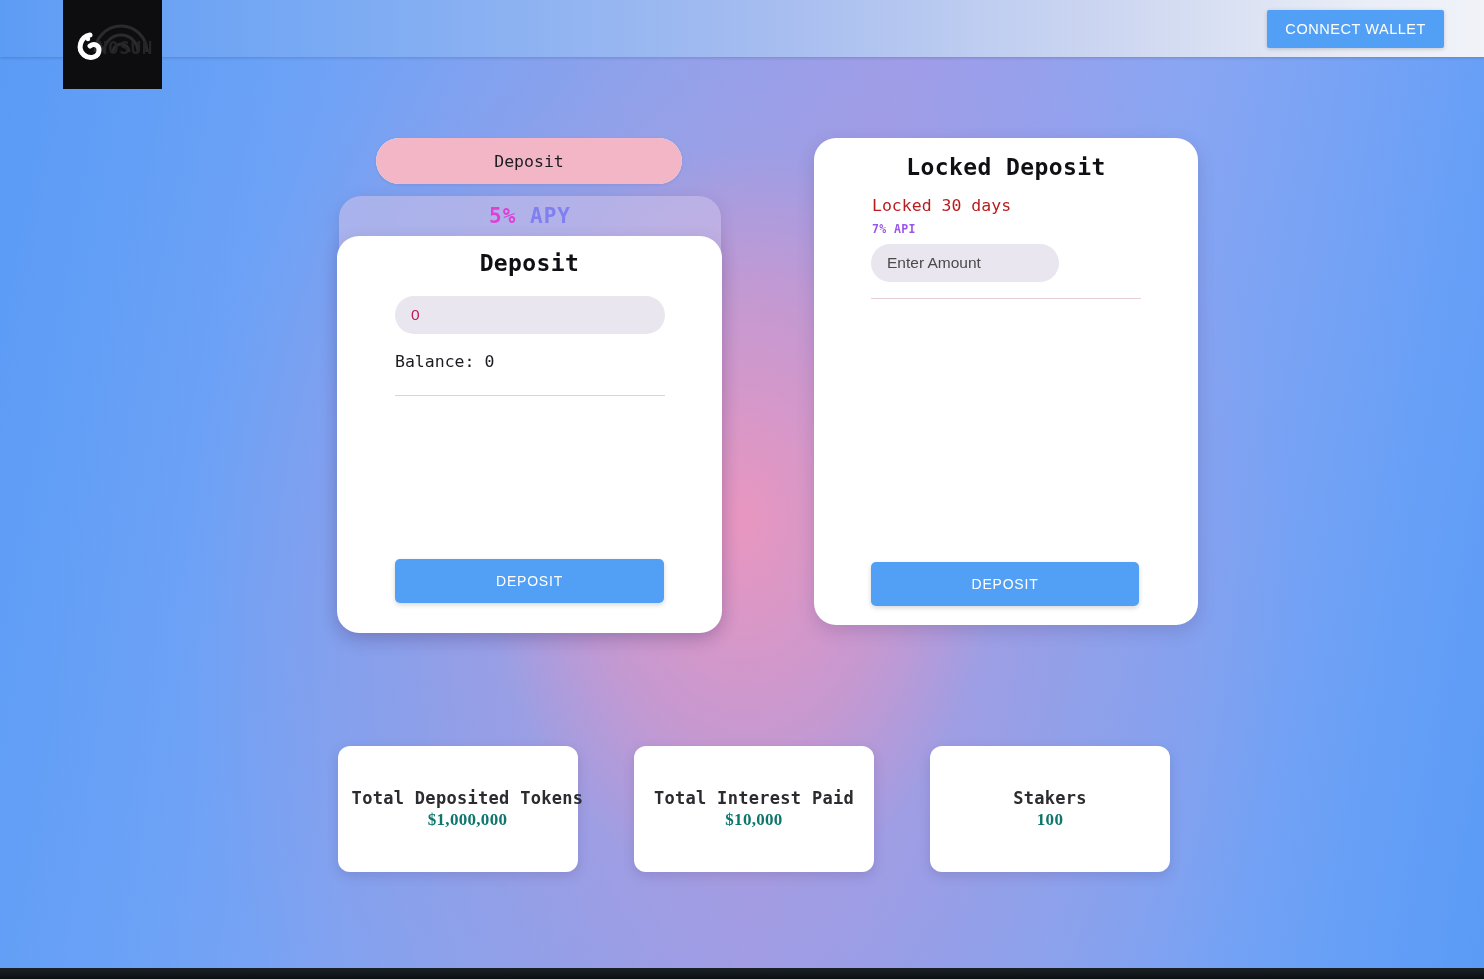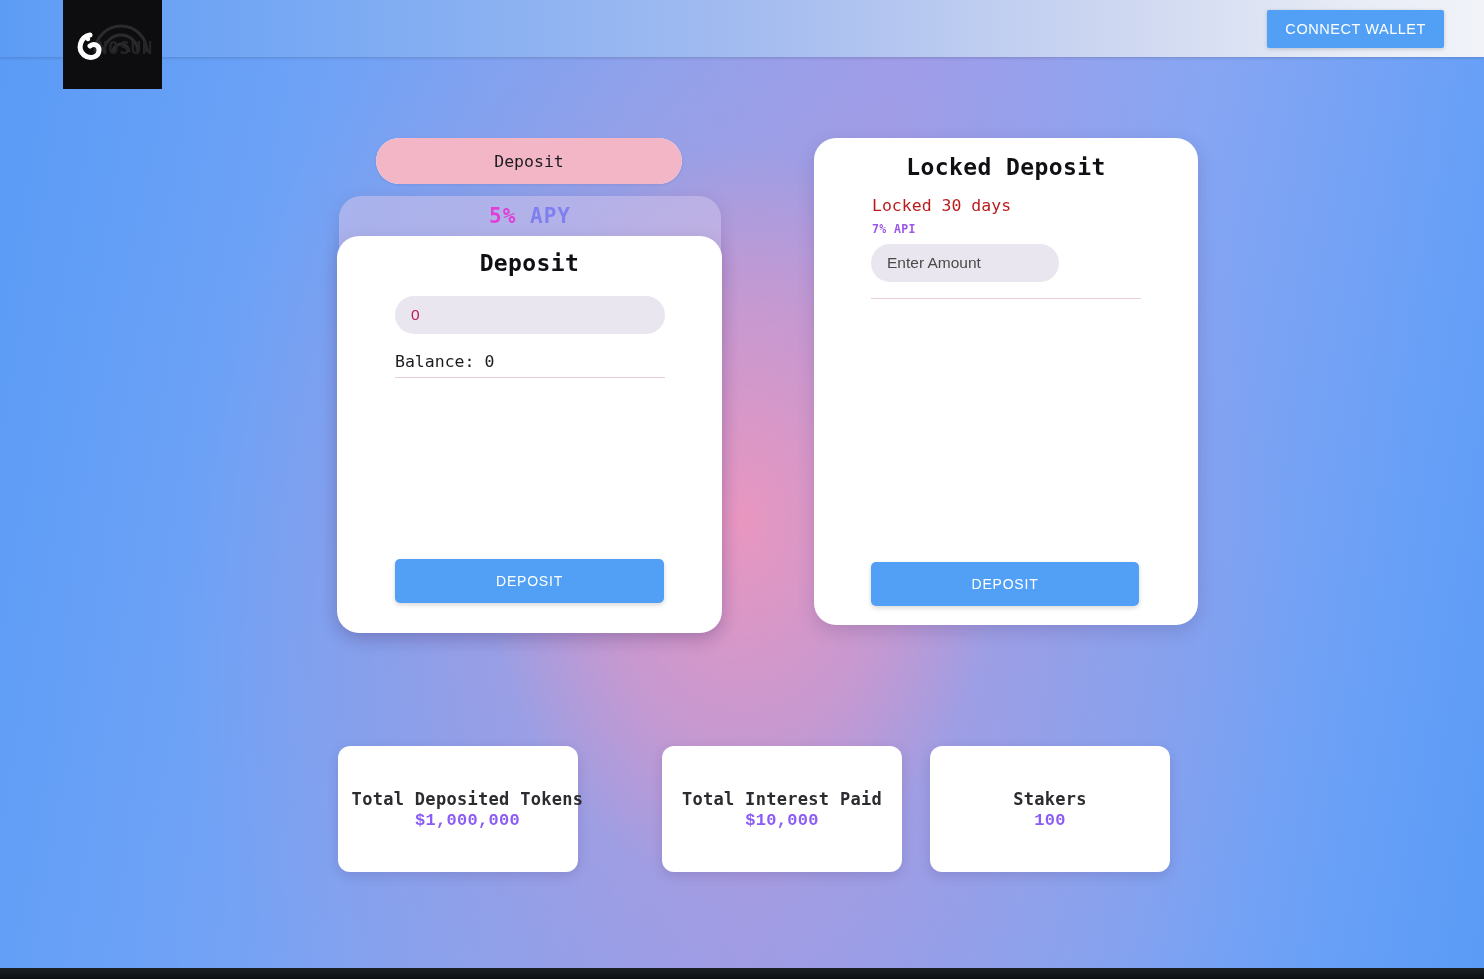--- a/index.html
+++ b/index.html
@@ -165,21 +165,21 @@
     color: #be185d;
     padding: 0 16px;
   }
   .amount-input::placeholder { color: #4a4a4a; opacity: 1; }
 
   .info-row {
     font-family: "DejaVu Sans Mono", monospace;
     font-size: 16.5px;
     color: #1b1b1f;
     border-bottom: 1px solid #e6cdd6;
-    padding-bottom: 6px;
+    padding-bottom: 24px;
   }
 
   .divider-line {
     border-bottom: 1px solid #e6cdd6;
   }
 
   .submit-btn {
     position: absolute;
     background: #52a0f5;
     color: #ffffff;
@@ -220,24 +220,24 @@
   }
   .stat-label {
     font-family: "DejaVu Sans Mono", monospace;
     font-size: 17px;
     font-weight: bold;
     color: #2c2c30;
     letter-spacing: 0.3px;
     white-space: nowrap;
   }
   .stat-value {
-    font-family: Liberation Mono, monospace;
+    font-family: Liberation Serif, serif;
     font-size: 17px;
     font-weight: bold;
-    color: #8b5cf6;
+    color: #0f766e;
     letter-spacing: 0.3px;
     margin-top: 2px;
   }
 
   
   #bottom-strip {
     position: absolute;
     left: 0; bottom: 0;
     width: 1484px;
     height: 11px;
@@ -304,21 +304,21 @@
   <div class="divider-line" style="position:absolute; left:57px; top:160px; width:270px; height:1px;"></div>
 
   <button class="submit-btn" style="left:57px; top:424px; width:268px; height:44px;">DEPOSIT</button>
 </section>
 
 <div class="stat-card" style="left:338px; top:746px; width:240px; height:126px;padding-left:19px;">
   <div class="stat-label">Total Deposited Tokens</div>
   <div class="stat-value">$1,000,000</div>
 </div>
 
-<div class="stat-card" style="left:634px; top:746px; width:240px; height:126px;margin-left:28px;">
+<div class="stat-card" style="left:634px; top:746px; width:240px; height:126px;">
   <div class="stat-label">Total Interest Paid</div>
   <div class="stat-value">$10,000</div>
 </div>
 
 <div class="stat-card" style="left:930px; top:746px; width:240px; height:126px;">
   <div class="stat-label">Stakers</div>
   <div class="stat-value">100</div>
 </div>
 
 <div id="bottom-strip"></div>

